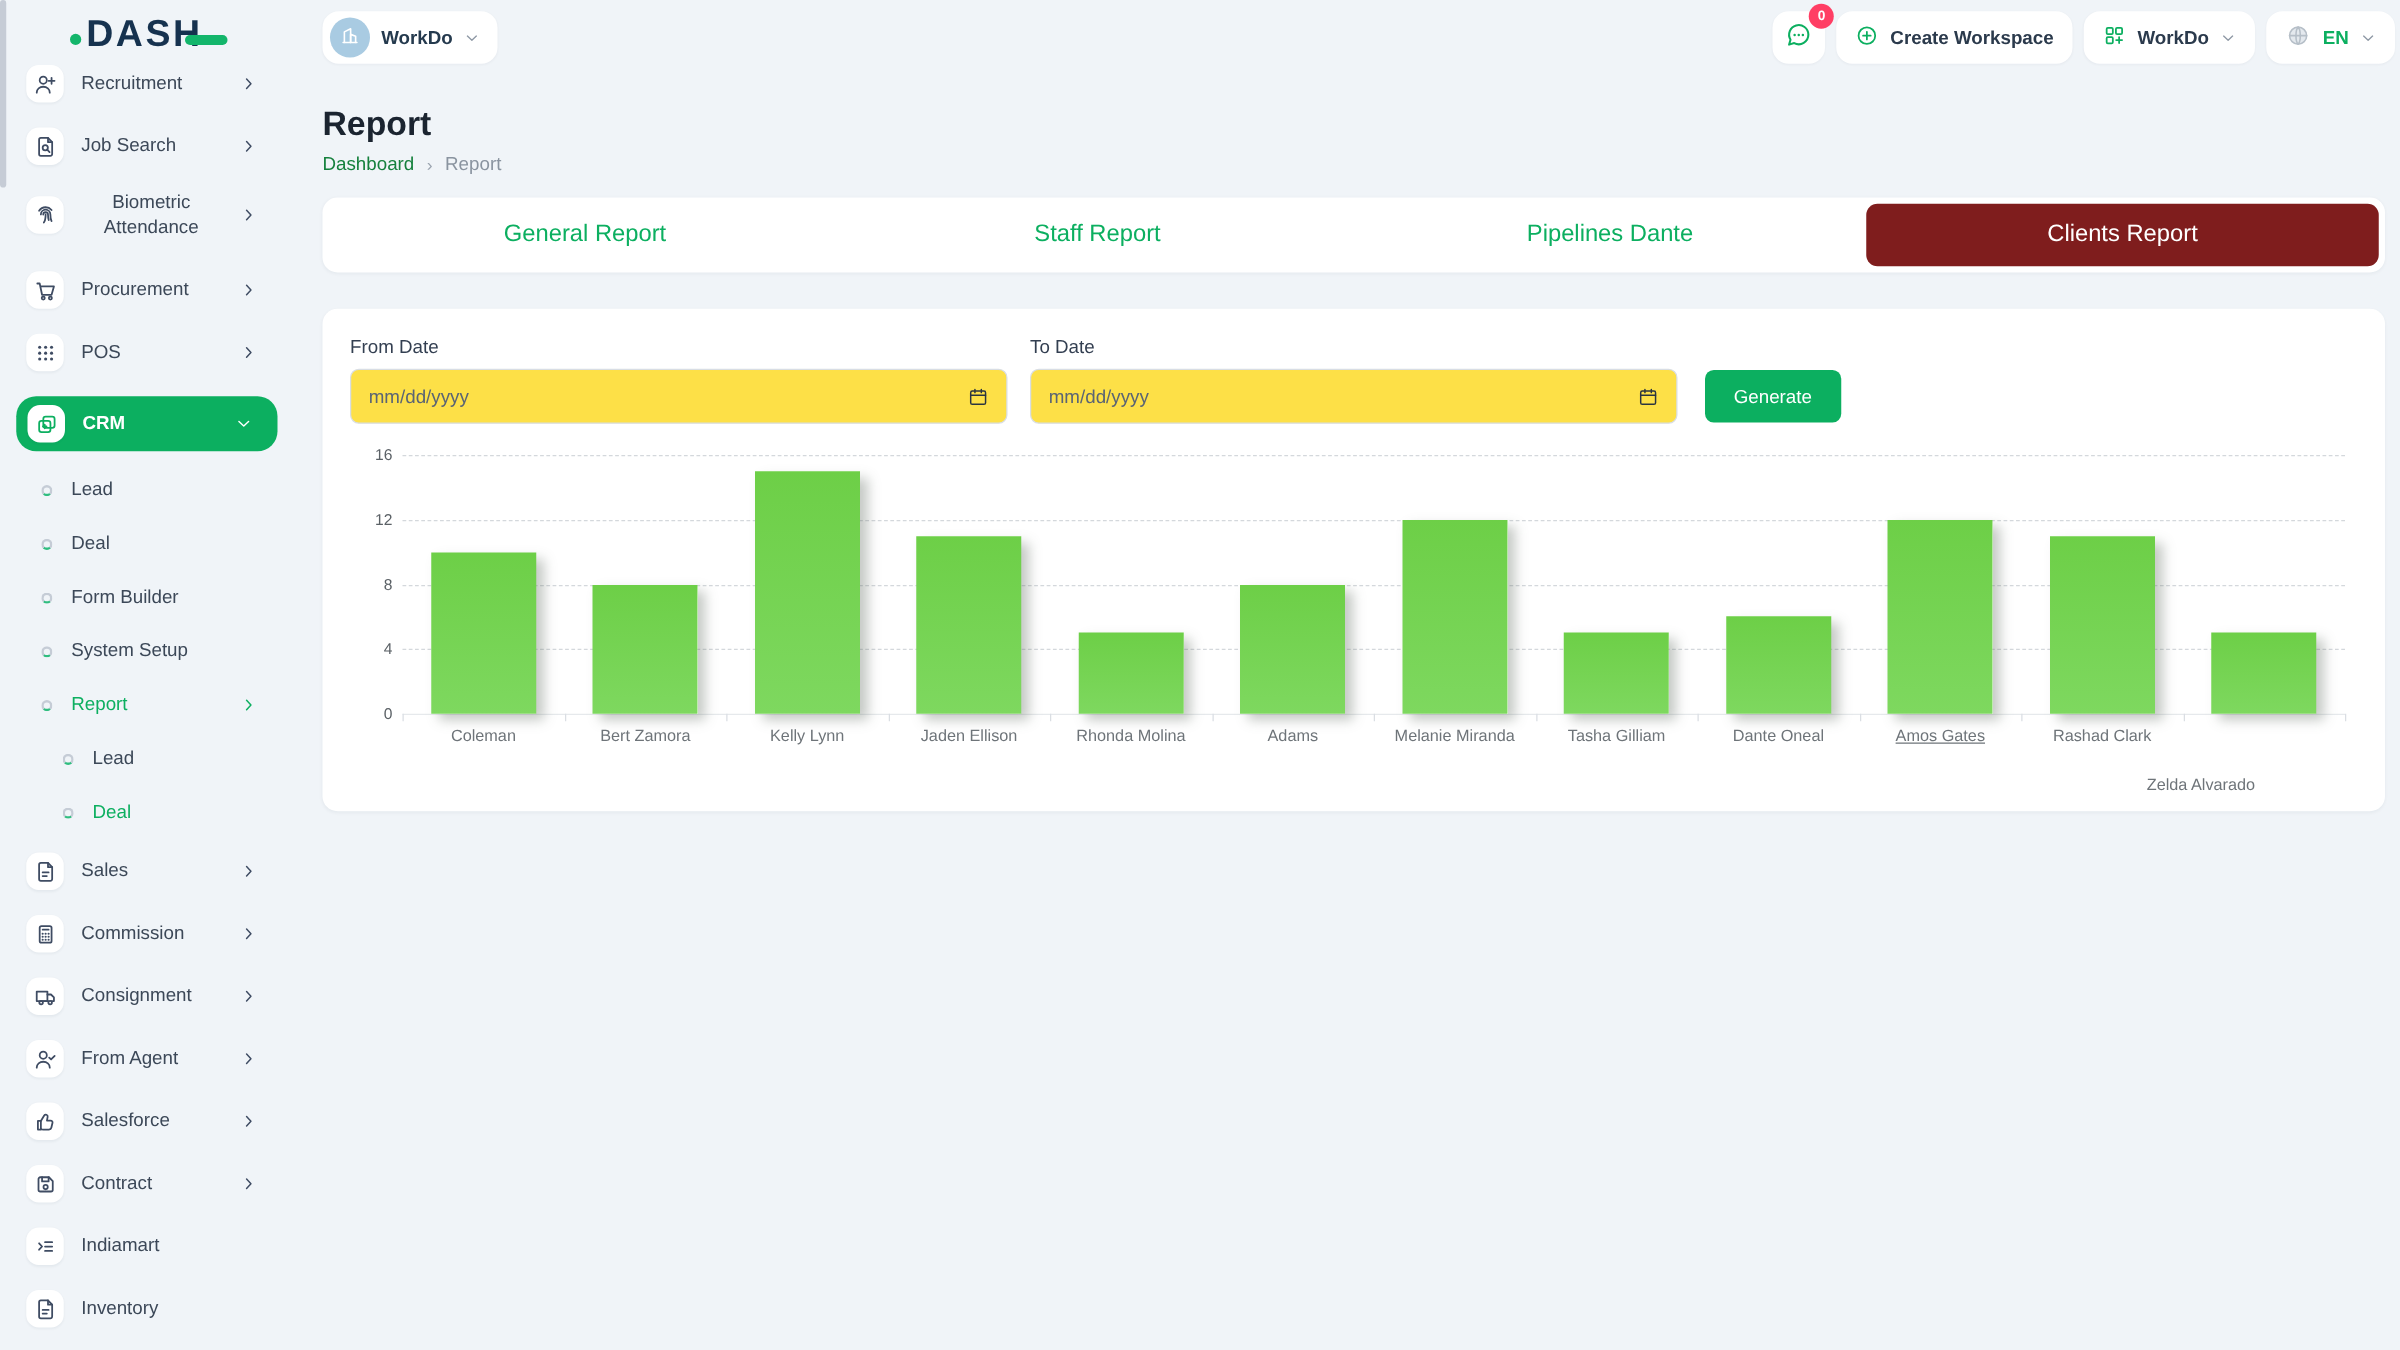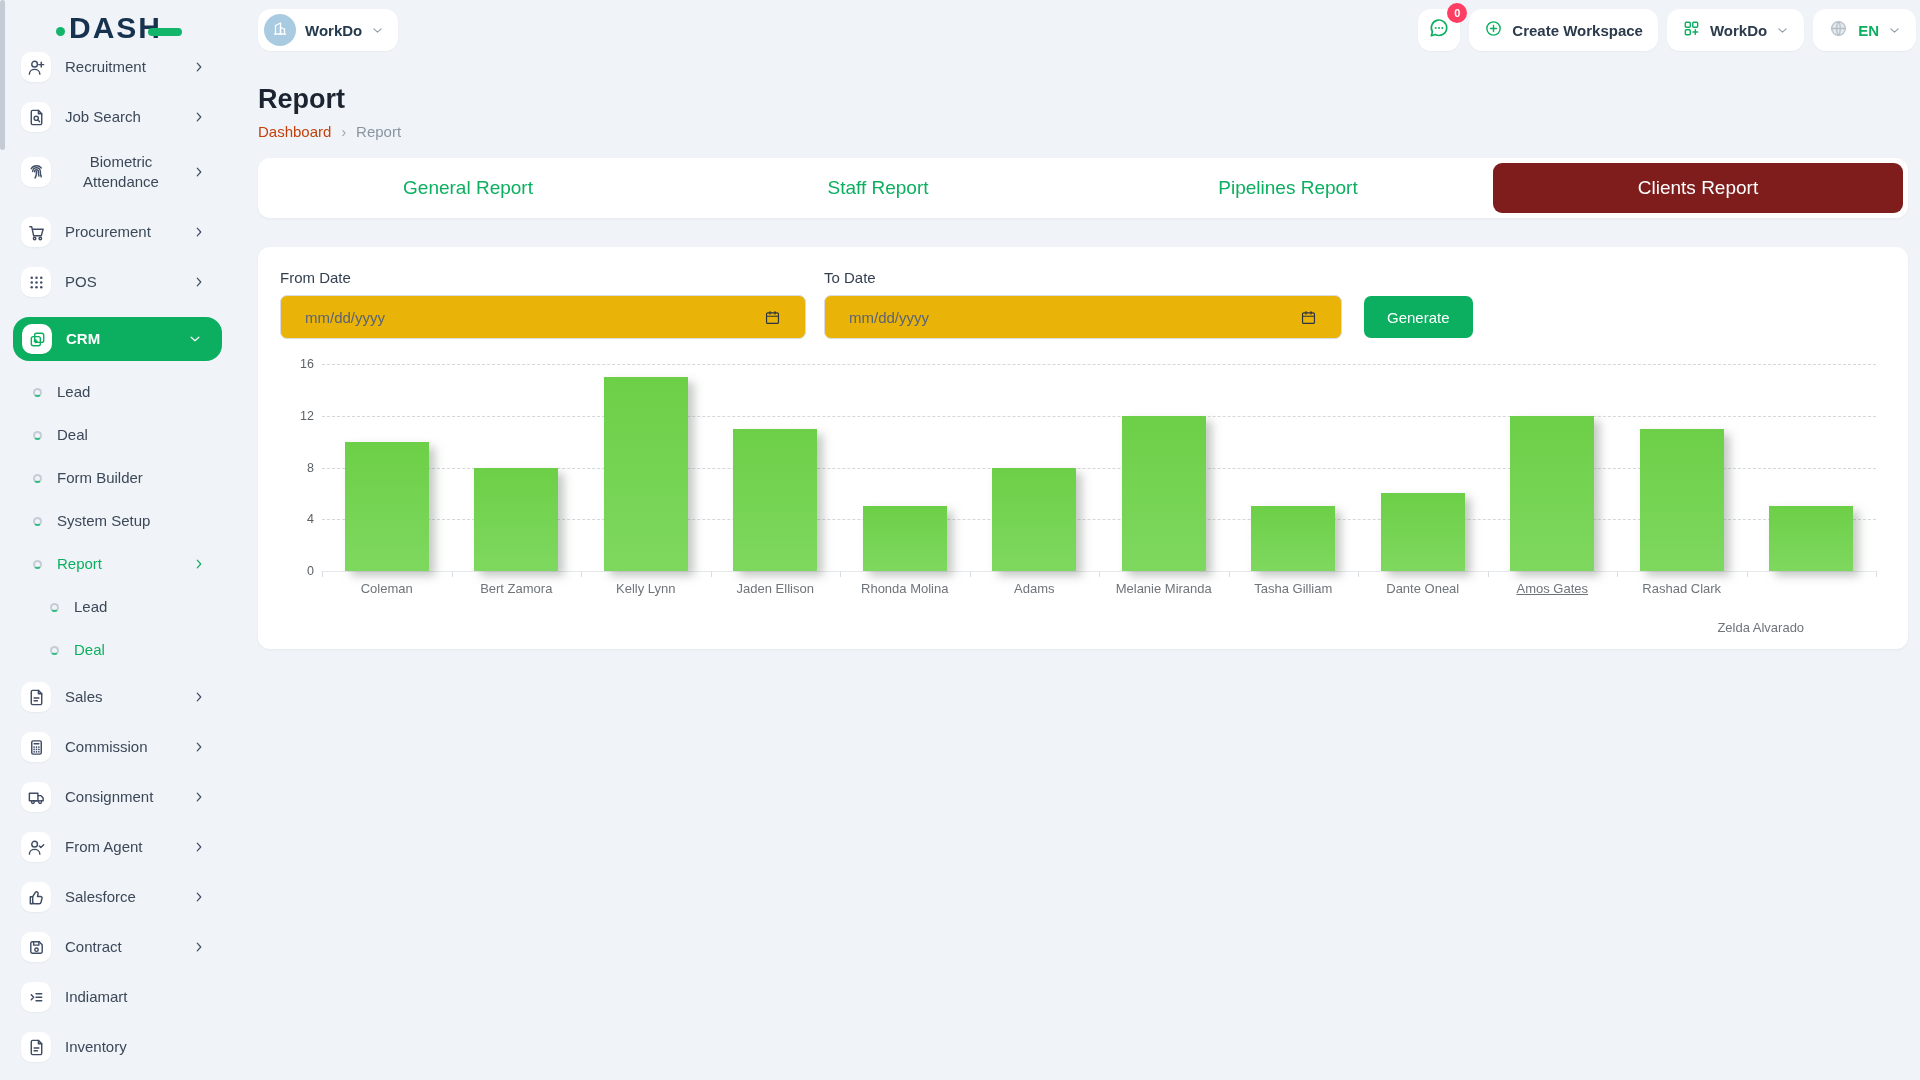--- a/index.html
+++ b/index.html
@@ -45,37 +45,37 @@
   .bullet { width:9px; height:9px; border:2px solid #c5ccd6; border-bottom-color:#2fbd7f; border-radius:50%; flex:0 0 9px; }
   .s-sub .s-label { margin-left:15px; }
   .s-sub.hl .s-label { color:#0caf60; }
   .s-sub .s-chev { color:#0caf60; }
   .bio-extra { margin-bottom:26px; }
 
   
   .main { position:absolute; left:230px; top:62px; right:0; bottom:0; padding:22px 12px 0 28px; }
   .page-title { font-size:27px; font-weight:bold; color:#1b2430; }
   .crumbs { margin-top:8px; font-size:15px; display:flex; align-items:center; gap:10px; }
-  .crumb-link { color:#c2410c; cursor:pointer; }
+  .crumb-link { color:#15803d; cursor:pointer; }
   .crumb-sep { color:#9aa3af; font-size:14px; }
   .crumb-cur { color:#8a94a0; }
 
   .tabbar { margin-top:18px; background:#fff; border-radius:12px; height:60px; display:flex;
     align-items:stretch; padding:5px; box-shadow:0 1px 3px rgba(20,30,50,.05); }
   .tab { flex:1; display:flex; align-items:center; justify-content:center; font-size:19px;
     color:#0caf60; cursor:pointer; border-radius:9px; }
   .tab.active { background:#7f1d1d; color:#fff; }
 
   .panel { margin-top:29px; background:#fff; border-radius:12px; padding:22px; height:402px;
     box-shadow:0 1px 3px rgba(20,30,50,.05); }
   .filters { display:flex; align-items:flex-end; }
   .fcol { display:flex; flex-direction:column; }
   .flabel { font-size:15px; color:#333f51; margin-bottom:9px; }
-  .date-input { width:526px; height:44px; border:1px solid #d8dde4; border-radius:7px; background:#eab308;
-    display:flex; align-items:center; padding:0 24px; cursor:text; }
+  .date-input { width:526px; height:44px; border:1px solid #d8dde4; border-radius:7px; background:#fde047;
+    display:flex; align-items:center; padding:0 14px; cursor:text; }
   .fcol.second { margin-left:18px; }
   .ph { font-size:15px; color:#5a6474; flex:1; }
   .cal { color:#2b3440; display:flex; }
   .gen-btn { margin-left:22px; height:42px; padding:0 23px; background:#0caf60; border:none; border-radius:7px;
     color:#fff; font-size:15px; font-family:inherit; cursor:pointer; margin-bottom:1px; }
 
   
   .chart { position:relative; margin-top:20px; margin-left:42px; width:1554px; height:240px; }
   .gridline { position:absolute; left:0; width:100%; border-top:1px dashed #d4d8dc; }
   .axisline { position:absolute; left:0; width:100%; border-top:1px solid #e6e9ec; }
@@ -409,21 +409,21 @@
   <div class="page-title">Report</div>
   <div class="crumbs">
     <span class="crumb-link">Dashboard</span>
     <span class="crumb-sep">›</span>
     <span class="crumb-cur">Report</span>
   </div>
 
   <div class="tabbar" id="tabbar">
       <div class="tab">General Report</div>
       <div class="tab">Staff Report</div>
-      <div class="tab">Pipelines Report</div>
+      <div class="tab">Pipelines Dante</div>
       <div class="tab active">Clients Report</div>
     </div>
 
   <div class="panel">
     <div class="filters">
       <div class="fcol">
         <span class="flabel">From Date</span>
         <div class="date-input">
           <span class="ph">mm/dd/yyyy</span>
           <span class="cal" id="cal1">

